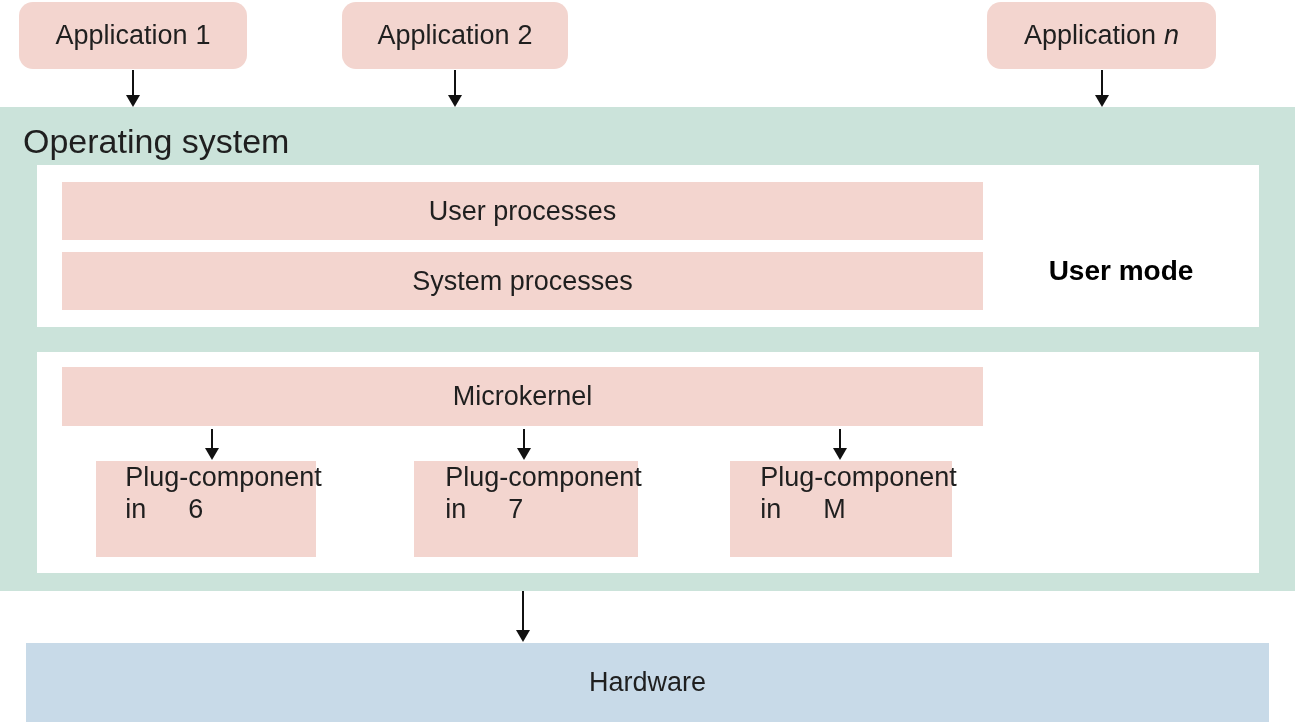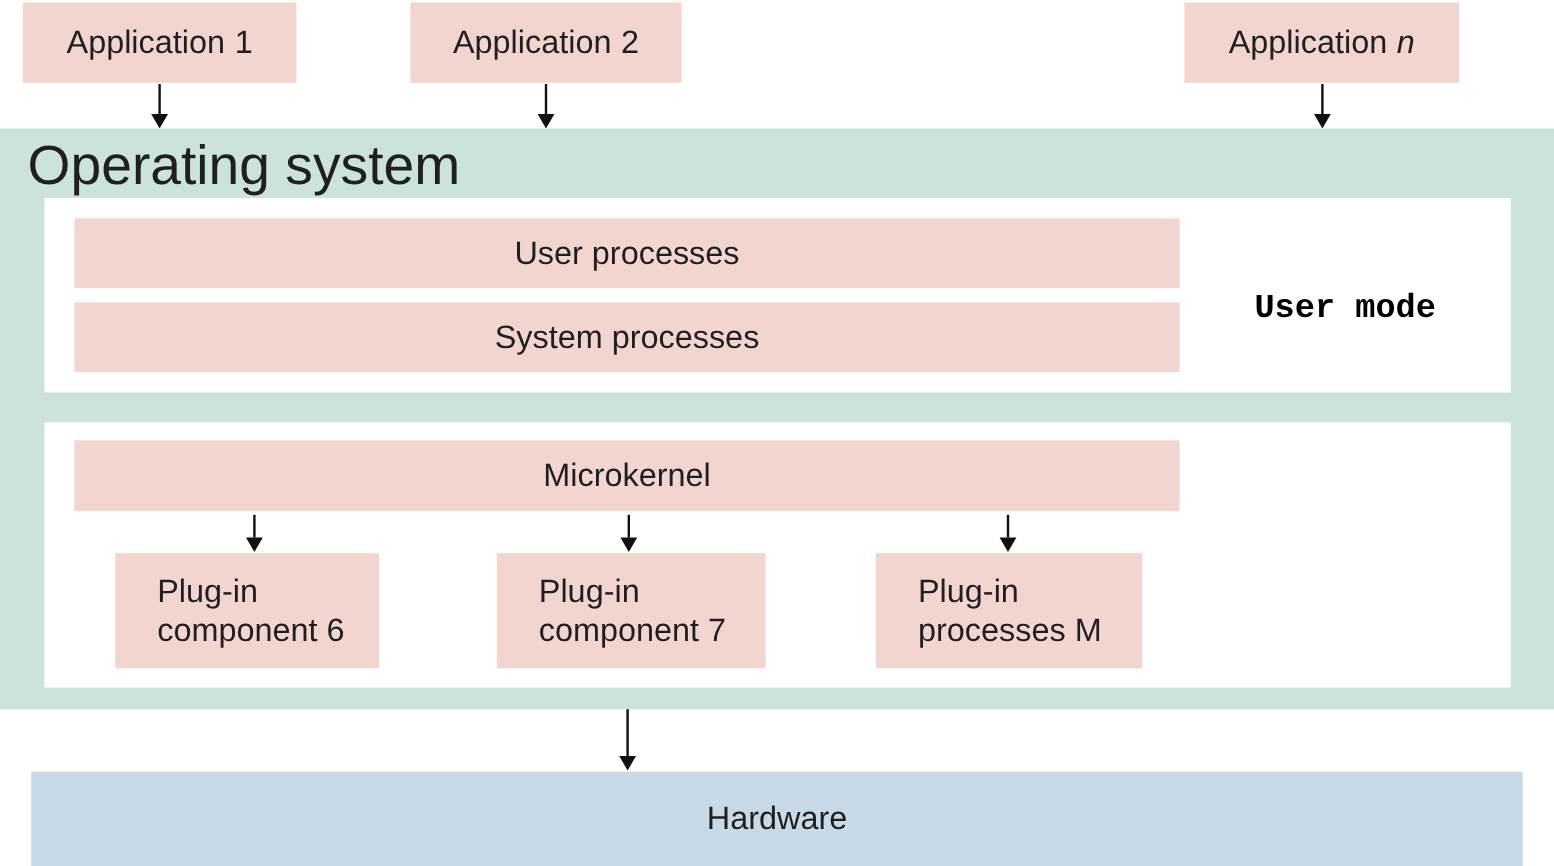--- a/index.html
+++ b/index.html
@@ -28,20 +28,21 @@
     position: absolute;
     top: 2px;
     height: 67px;
     background: var(--pink);
     display: flex;
     align-items: center;
     justify-content: center;
     font-size: 27px;
     gap: 8px;
     color: var(--ink);
+    border-radius: 14px;
   }
   .app-box .suffix-italic { font-style: italic; }
 
   
   .arrow {
     position: absolute;
     width: 2px;
     background: var(--arrow);
   }
   .arrow::after {
@@ -57,22 +58,22 @@
 
   
   .os-region {
     position: absolute;
     left: 0; top: 107px;
     width: 1295px; height: 484px;
     background: var(--green);
   }
   .os-label {
     position: absolute;
-    left: 23px; top: 110px;
-    font-size: 46px;
+    left: 23px; top: 122px;
+    font-size: 34px;
     color: var(--ink);
   }
 
   .panel {
     position: absolute;
     left: 37px;
     width: 1222px;
     background: #ffffff;
   }
   .panel-user   { top: 165px; height: 162px; }
@@ -97,30 +98,30 @@
     position: absolute;
     left: 983px;
     width: 276px;
     display: flex;
     align-items: center;
     justify-content: center;
     font-size: 28px;
     font-weight: bold;
     color: #000000;
   }
-  .mode-user   { top: 165px; height: 184px; font-family: Liberation Mono, monospace; }
+  .mode-user   { top: 179px; height: 184px; }
   .mode-kernel { top: 352px; height: 221px; }
 
   .plugin-box {
     position: absolute;
     top: 461px;
     height: 96px;
     background: var(--pink);
     display: flex;
-    flex-direction: column;
+    flex-direction: row;
     justify-content: center;
     padding-left: 35px;
     font-size: 27px;
     line-height: 32px;
     color: var(--ink);
   }
   .plugin-1 { left: 96px;  width: 220px; }
   .plugin-2 { left: 414px; width: 224px; }
   .plugin-3 { left: 730px; width: 222px; }
 
@@ -182,21 +183,21 @@
   <div class="plugin-box plugin-1">
     <span>Plug-in</span>
     <span>component 6</span>
   </div>
   <div class="plugin-box plugin-2">
     <span>Plug-in</span>
     <span>component 7</span>
   </div>
   <div class="plugin-box plugin-3">
     <span>Plug-in</span>
-    <span>processes M</span>
+    <span>component M</span>
   </div>
 
   <div class="arrow" style="left:522px; top:591px; height:39px;"></div>
 
   <div class="hardware-box">
     <span>Hardware</span>
   </div>
 
 </div>
 

